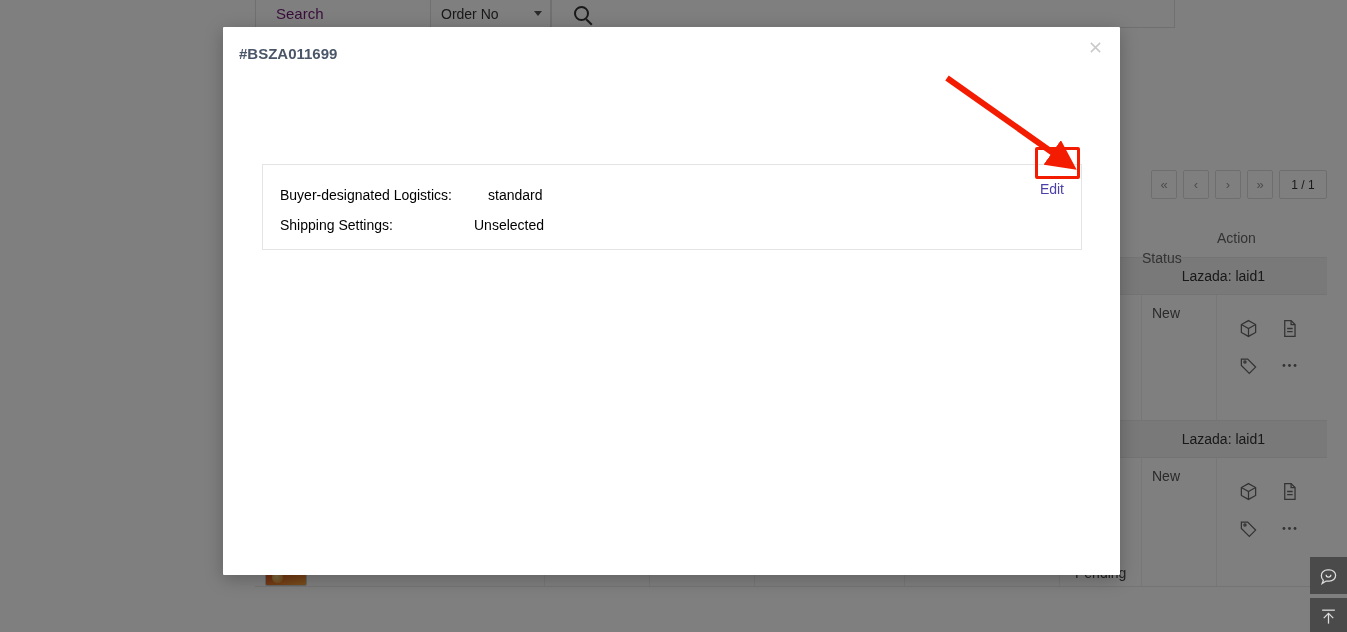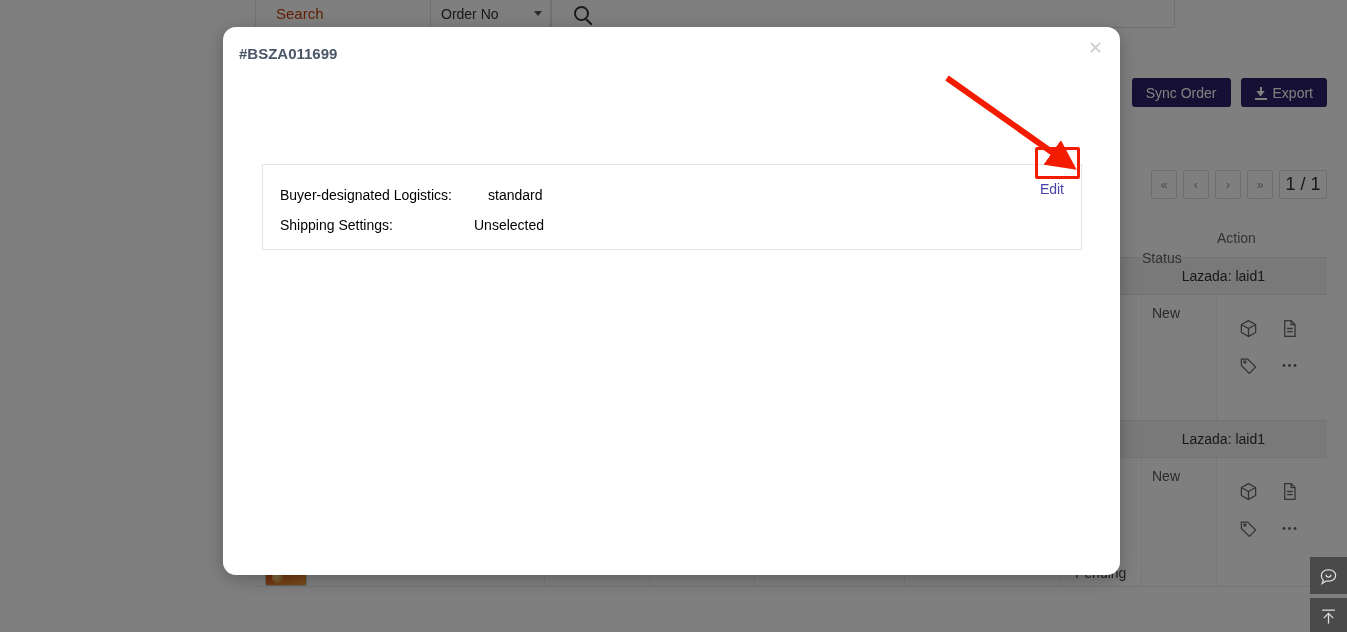--- a/index.html
+++ b/index.html
@@ -15,21 +15,21 @@
   
   .bg-page { position:absolute; inset:0; background:#ffffff; }
 
   
   .search-bar {
     position:absolute; left:255px; top:0px; width:920px; height:28px;
     border:1px solid #e0e0e0; border-top:none; display:flex; align-items:center;
     background:#fff;
   }
   .search-label {
-    width:175px; padding-left:20px; font-size:15px; color:#c2410c;
+    width:175px; padding-left:20px; font-size:15px; color:#701a75;
     border-right:1px solid #e0e0e0; height:28px; line-height:28px;
   }
   .search-select {
     width:120px; height:28px; line-height:28px; padding-left:10px;
     font-size:14px; color:#333; position:relative;
     border-right:1px solid #e0e0e0;
   }
   .caret { position:absolute; right:8px; top:11px; width:0;height:0;
     border-left:4px solid transparent;border-right:4px solid transparent;border-top:5px solid #555; }
   .search-input-ph { flex:1; padding-left:14px; font-size:14px; color:#a9a9a9; }
@@ -47,21 +47,21 @@
   .dl-icon { display:inline-block; width:12px; height:12px; position:relative; }
   .dl-icon::before{content:"";position:absolute;left:5px;top:0;width:2px;height:7px;background:#fff;}
   .dl-icon::after{content:"";position:absolute;left:1.5px;top:4px;width:9px;height:2px;background:#fff;
     clip-path:polygon(0 0,100% 0,50% 100%);height:6px;}
   .dl-bar{position:absolute;left:0;bottom:-1px;width:12px;height:2px;background:#fff;}
 
   
   .pager { position:absolute; right:20px; top:170px; display:flex; gap:6px; }
   .pg-btn { width:26px;height:29px; border:1px solid #ddd; background:#fff; color:#999;
     display:flex;align-items:center;justify-content:center; font-size:13px; cursor:pointer; border-radius:2px;}
-  .pg-count { min-width:48px;height:29px;border:1px solid #ddd;background:#fff;color:#333;font-size:18px;
+  .pg-count { min-width:48px;height:29px;border:1px solid #ddd;background:#fff;color:#333;font-size:12px;
     display:flex;align-items:center;justify-content:center;border-radius:2px;}
 
   
   .tbl { position:absolute; left:255px; top:218px; width:1072px; }
   .tbl-head { display:flex; height:40px; align-items:center; border-bottom:1px solid #e8e8e8; }
   .th { font-size:14px; color:#666; }
   .th.c1{width:290px;padding-left:10px;} .th.c2{width:105px;} .th.c3{width:105px;}
   .th.c4{width:150px;} .th.c5{width:155px;} .th.c6{width:82px;} .th.c7{width:75px;margin-top:40px;} .th.c8{width:110px;}
   .grp-row { height:37px; background:#f3f3f3; border-bottom:1px solid #e8e8e8;
     display:flex; align-items:center; justify-content:flex-end; padding-right:62px;
@@ -89,21 +89,21 @@
     background:linear-gradient(180deg,#8a4a22,#c97b3c);}
   .thumb .blob3{position:absolute;left:6px;bottom:2px;width:11px;height:11px;border-radius:50%;
     background:radial-gradient(circle at 40% 35%,#ffd98a,#e0881f);}
 
   
   .overlay { position:absolute; inset:0; background:rgba(0,0,0,0.5); }
 
   
   .modal {
     position:absolute; left:223px; top:27px; width:897px; height:548px;
-    background:#fff; border-radius:13px; box-shadow:0 4px 18px rgba(0,0,0,.25);
+    background:#fff; border-radius:1px; box-shadow:0 4px 18px rgba(0,0,0,.25);
   }
   .modal-title { position:absolute; left:16px; top:18px; font-size:15px; font-weight:bold; color:#4a5568; }
   .modal-close { position:absolute; right:14px; top:14px; width:22px;height:22px; color:#c9c9c9;
     font-size:19px; line-height:22px; text-align:center; cursor:pointer; }
   .tabs { position:absolute; left:38px; top:60px; right:38px; height:34px;
     display:flex; gap:34px; border-bottom:1px solid #e8e8e8; }
   .tab { font-size:15px; color:#9b9b9b; padding-bottom:10px; cursor:pointer; position:relative; }
   .tab.active { color:#222; }
   .tab.active::after{content:"";position:absolute;left:0;right:0;bottom:-1px;height:3px;background:#4b3fa8;}
   .panel { position:absolute; left:39px; top:137px; width:820px; height:86px;
@@ -133,31 +133,20 @@
       <div class="search-label">Search</div>
       <div class="search-select">
         <span>Order No</span>
         <span class="caret"></span>
       </div>
       <div class="search-btn">
         <span class="mag"></span>
       </div>
     </div>
 
-    <div class="btn-row">
-      <button class="btn-primary">
-        <span>Sync Order</span>
-      </button>
-      <button class="btn-primary">
-        <span class="dl-icon">
-            <span class="dl-bar"></span>
-          </span>
-        <span>Export</span>
-      </button>
-    </div>
 
     <div class="pager">
       <div class="pg-btn">«</div>
       <div class="pg-btn">‹</div>
       <div class="pg-btn">›</div>
       <div class="pg-btn">»</div>
       <div class="pg-count">1 / 1</div>
     </div>
 
     <div class="tbl">

